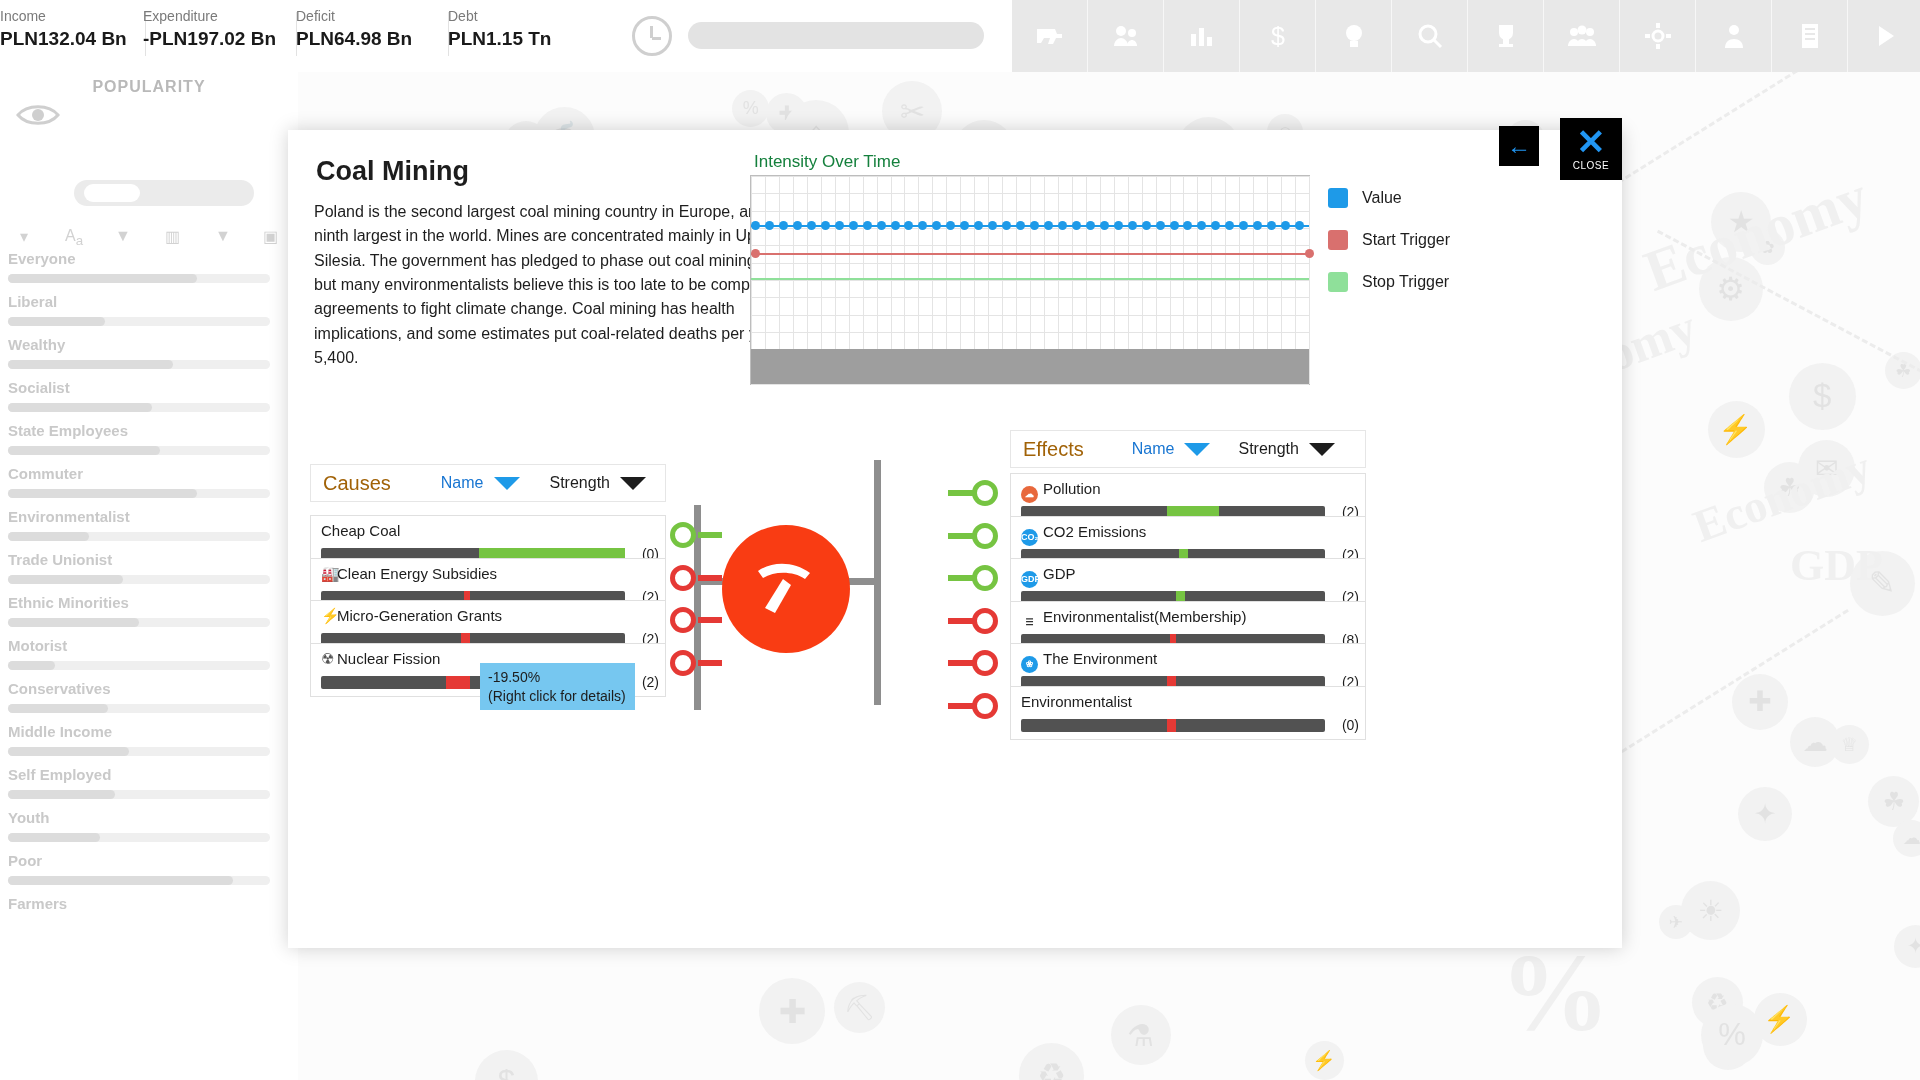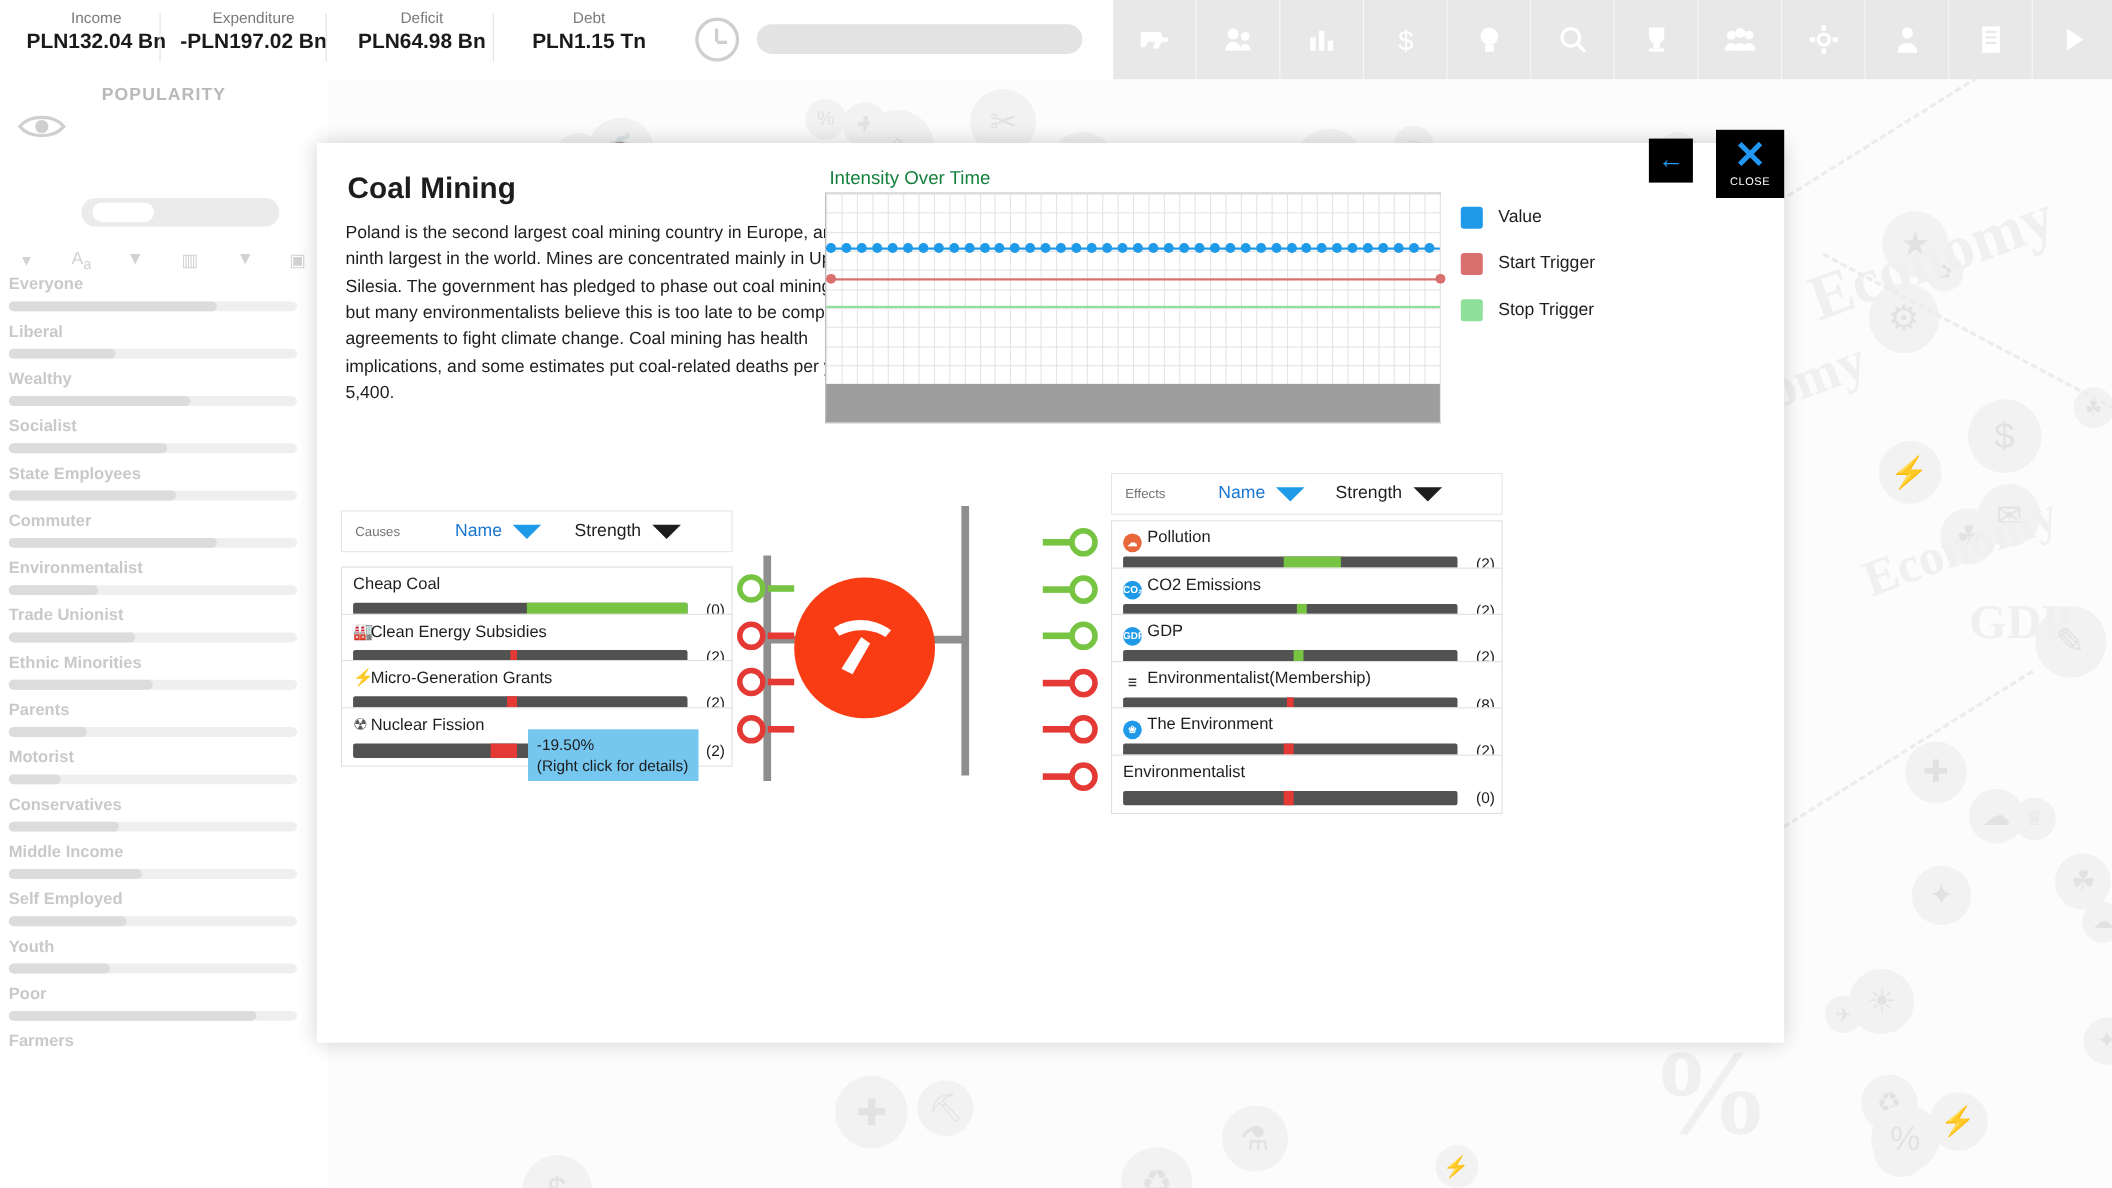--- a/index.html
+++ b/index.html
@@ -25,21 +25,21 @@
   .bg-word {
     position:absolute; color:#f0f0f0; font-weight:bold;
     font-family:"Liberation Serif", serif;
   }
   .bg-dash {
     position:absolute; border-top:3px dashed #ececec;
   }
 
   
   .topbar { position:absolute; left:0; top:0; width:1920px; height:72px; background:#ffffff; }
-  .stat { position:absolute; top:8px; text-align:center; width:175px; }
+  .stat { position:absolute; top:8px; text-align:left; width:175px; }
   .stat .lbl { font-size:14px; color:#7a7a7a; }
   .stat .val { font-size:19px; color:#1a1a1a; font-weight:bold; margin-top:4px; }
   .stat-div { position:absolute; top:12px; width:1px; height:44px; background:#e2e2e2; }
 
   .clock-ico {
     position:absolute; left:632px; top:16px; width:40px; height:40px;
     border-radius:50%; border:3px solid #cfcfcf;
   }
   .clock-ico:before { content:""; position:absolute; left:15px; top:7px; width:3px; height:12px; background:#cfcfcf; }
   .clock-ico:after  { content:""; position:absolute; left:17px; top:18px; width:9px; height:3px; background:#cfcfcf; }
@@ -119,21 +119,21 @@
   .legend { position:absolute; left:1040px; top:58px; }
   .legend-row { display:flex; align-items:center; margin-bottom:22px; }
   .legend-sw { width:20px; height:20px; border-radius:3px; margin-right:14px; }
   .legend-lb { font-size:16px; color:#1d1d1d; }
 
   
   .list-head {
     position:absolute; height:38px; background:#ffffff; border:1px solid #e6e6e6;
     display:flex; align-items:center;
   }
-  .lh-title { font-size:12px; color:#737373; font-weight:normal; }
+  .lh-title { font-size:20px; color:#a16207; font-weight:normal; }
   .lh-name { font-size:16px; color:#1976d2; }
   .lh-strength { font-size:16px; color:#1d1d1d; }
   .tri { width:0;height:0;border-left:13px solid transparent;border-right:13px solid transparent; }
   .tri.blue { border-top:13px solid #1e9ae8; }
   .tri.black { border-top:13px solid #1d1d1d; }
 
   .node {
     position:absolute; width:356px; height:54px; background:#ffffff;
     border:1px solid #e0e0e0;
   }
@@ -430,26 +430,20 @@
             <div class="pop-fill" style="width:44%"></div>
           </div>
         </div>
         <div class="pop-row">
           <div class="pop-name">Ethnic Minorities</div>
           <div class="pop-track">
             <div class="pop-fill" style="width:50%"></div>
           </div>
         </div>
         <div class="pop-row">
-          <div class="pop-name">Parents</div>
-          <div class="pop-track">
-            <div class="pop-fill" style="width:27%"></div>
-          </div>
-        </div>
-        <div class="pop-row">
           <div class="pop-name">Motorist</div>
           <div class="pop-track">
             <div class="pop-fill" style="width:18%"></div>
           </div>
         </div>
         <div class="pop-row">
           <div class="pop-name">Conservatives</div>
           <div class="pop-track">
             <div class="pop-fill" style="width:38%"></div>
           </div>

